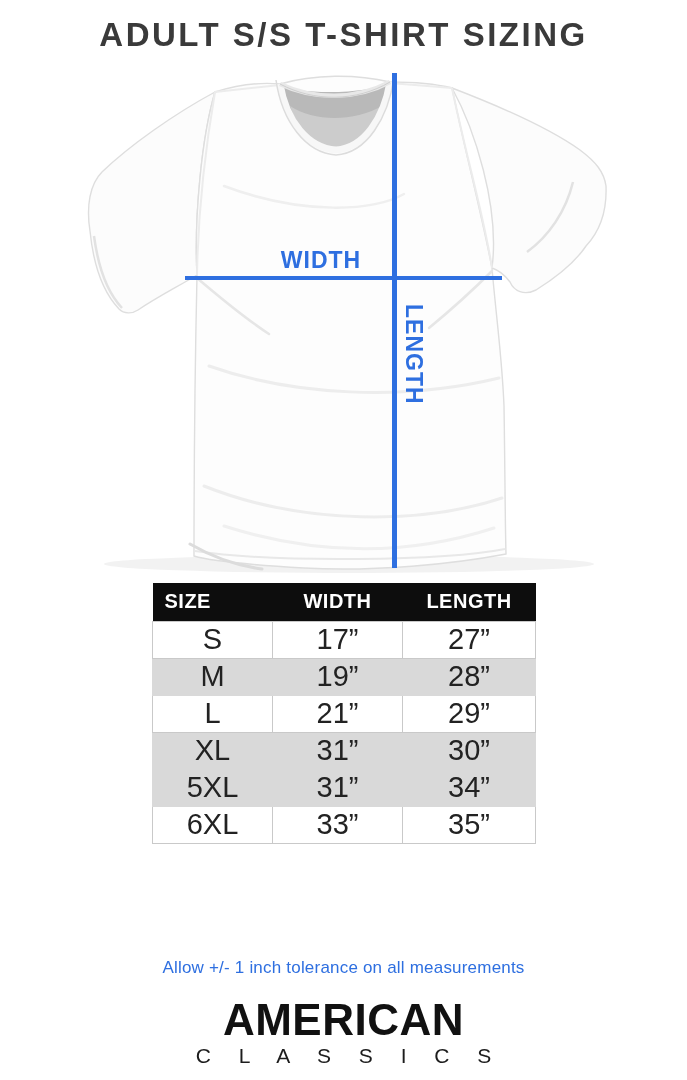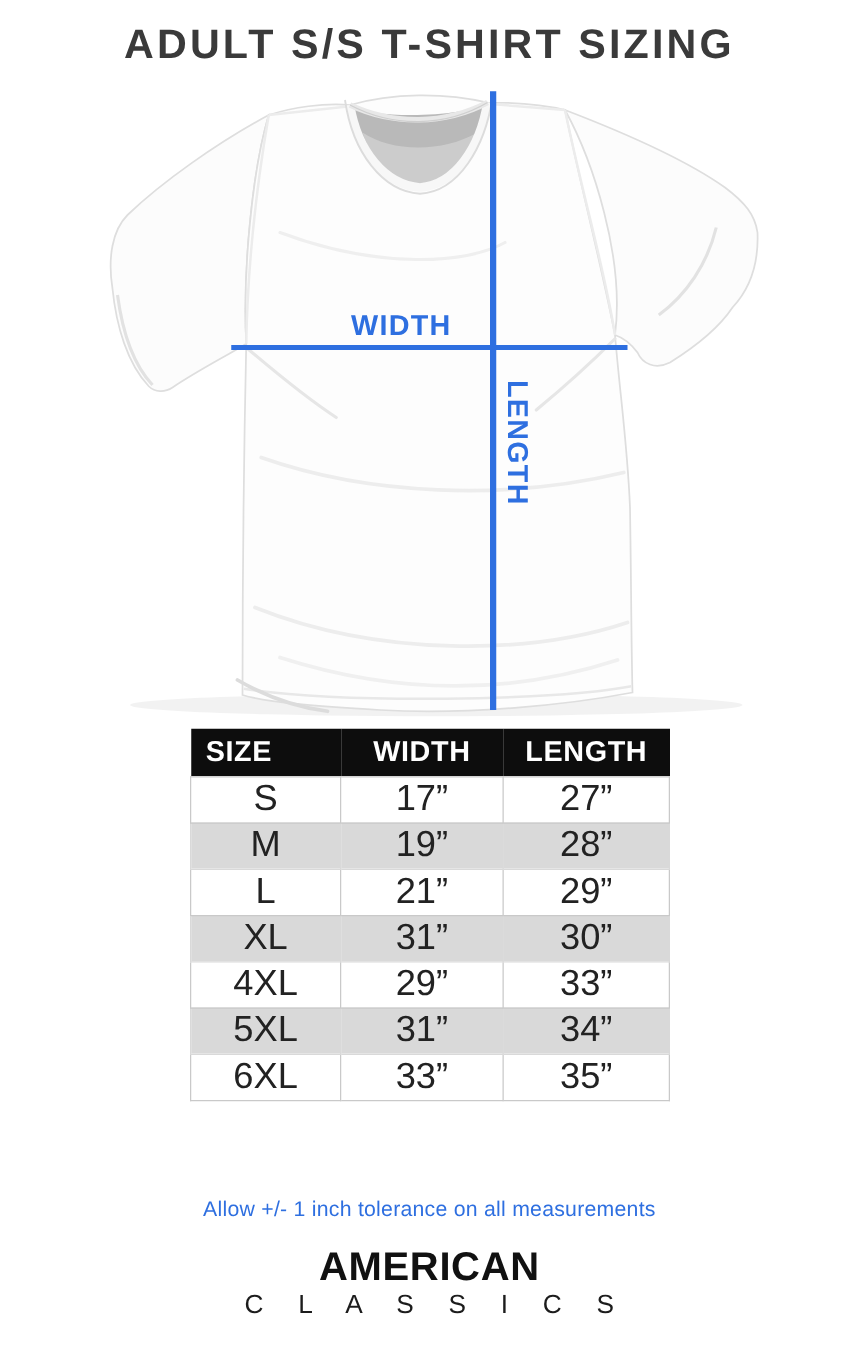--- a/index.html
+++ b/index.html
@@ -29,40 +29,40 @@
     fill:var(--accent-blue);
     font-family:"Liberation Sans","DejaVu Sans",sans-serif;
     font-weight:bold;font-size:23px;letter-spacing:1px;
   }
   table.size-table{
     position:absolute;top:583px;left:152px;width:383px;
     border-collapse:collapse;table-layout:fixed;
   }
   table.size-table th{
     background:var(--header-bg);color:#ffffff;
-    height:38px;font-size:23px;font-weight:bold;letter-spacing:0.5px;
+    height:38px;font-size:20px;font-weight:bold;letter-spacing:0.5px;
     text-align:center;vertical-align:middle;
   }
   table.size-table th:first-child{text-align:left;padding-left:12px;}
   table.size-table td{
     height:37px;font-size:29px;font-weight:300;color:var(--ink);
     text-align:center;vertical-align:middle;
     border:1px solid var(--cell-border);background:#ffffff;
     line-height:1;
   }
   table.size-table tr.alt td{
     background:var(--row-alt);border-color:var(--row-alt);
   }
   .tolerance-note{
     position:absolute;top:958px;left:0;width:100%;
     text-align:center;font-size:17px;font-weight:normal;
     color:var(--accent-blue);letter-spacing:0.2px;
   }
   .brand{position:absolute;top:997px;left:0;width:100%;text-align:center;color:#111;}
-  .brand-line1{font-size:32px;font-weight:800;letter-spacing:0.5px;line-height:1.05;}
+  .brand-line1{font-size:44px;font-weight:800;letter-spacing:0.5px;line-height:1.05;}
   .brand-line2{font-size:21px;font-weight:300;letter-spacing:11px;padding-left:11px;color:#1c1c1c;margin-top:1px;}
 </style>
 </head>
 <body>
 
 <div class="page">
 
   <h1 class="page-title">ADULT S/S T-SHIRT SIZING</h1>
 
   <div class="shirt-area">
@@ -143,25 +143,20 @@
       <tr>
         <td>L</td>
         <td>21”</td>
         <td>29”</td>
       </tr>
       <tr class="alt">
         <td>XL</td>
         <td>31”</td>
         <td>30”</td>
       </tr>
-      <tr>
-        <td>4XL</td>
-        <td>29”</td>
-        <td>33”</td>
-      </tr>
       <tr class="alt">
         <td>5XL</td>
         <td>31”</td>
         <td>34”</td>
       </tr>
       <tr>
         <td>6XL</td>
         <td>33”</td>
         <td>35”</td>
       </tr>

